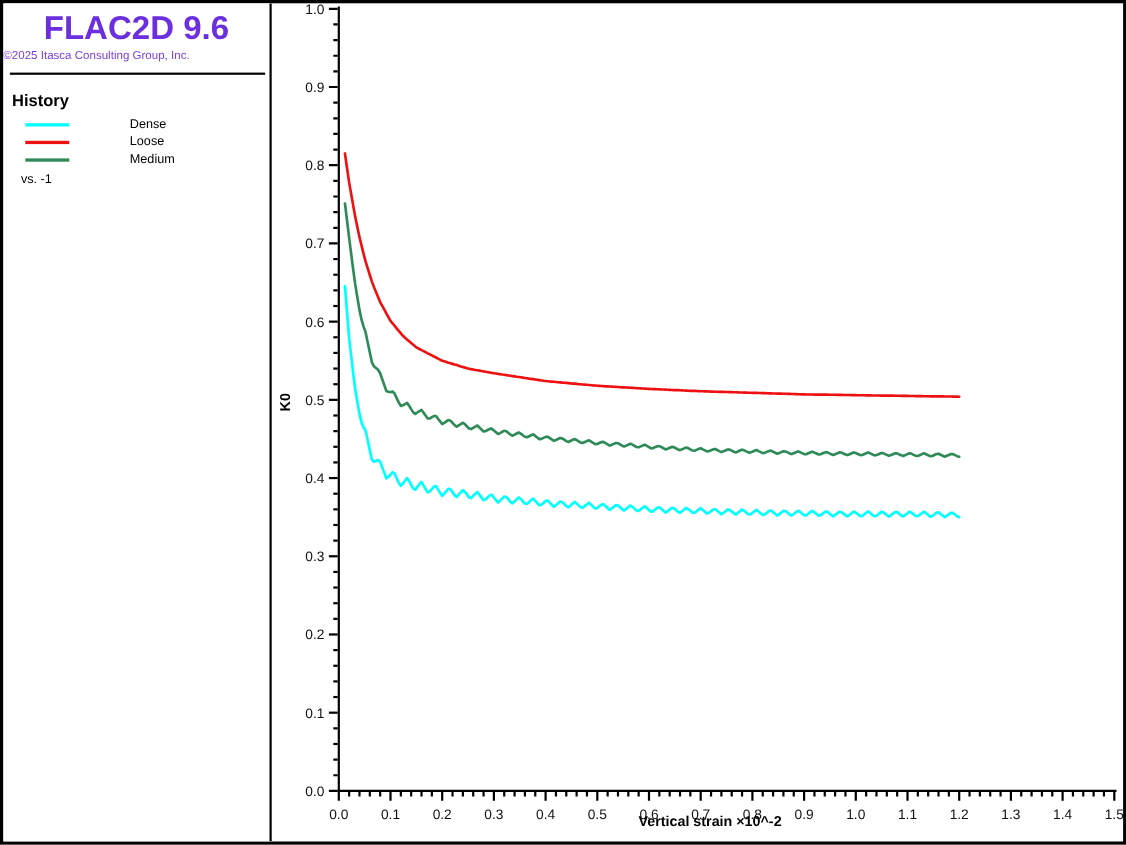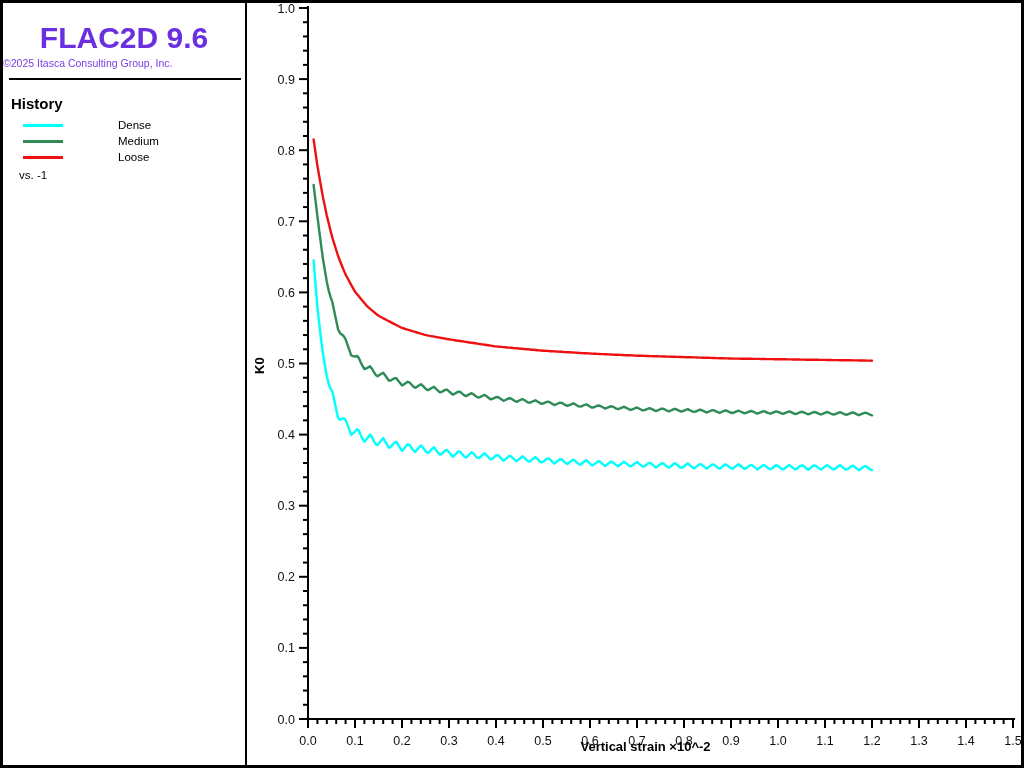--- a/index.html
+++ b/index.html
@@ -10,21 +10,21 @@
     background:#fff;
     font-family:"Liberation Sans", sans-serif;
     overflow:hidden;
   }
   
   .left-panel{
     position:absolute;left:0;top:0;width:242px;height:762px;
     border-right:2px solid #000;background:#fff;
   }
   .app-title{
-    margin-top:18px;text-align:center;
+    margin-top:6px;text-align:center;
     font-size:30px;font-weight:bold;letter-spacing:0px;
   }
   .app-copyright{
     margin-top:2px;text-align:left;
     font-size:10.5px;
   }
   .panel-divider{
     height:2px;background:#000;margin:9px 4px 0 6px;border:0;
   }
   .history-heading{
@@ -58,26 +58,26 @@
     <div class="app-copyright" style="color: rgb(122, 63, 224);">©2025 Itasca Consulting Group, Inc.</div>
     <div class="panel-divider"></div>
     <div class="history-heading">History</div>
 
     <div class="legend">
       <div class="legend-row">
         <span class="swatch" style="background: rgb(0, 255, 255);"></span>
         <span class="legend-label">Dense</span>
       </div>
       <div class="legend-row">
+        <span class="swatch" style="background: rgb(238, 17, 17);"></span>
+        <span class="legend-label">Loose</span>
+      </div>
+      <div class="legend-row">
         <span class="swatch" style="background: rgb(46, 139, 87);"></span>
         <span class="legend-label">Medium</span>
-      </div>
-      <div class="legend-row">
-        <span class="swatch" style="background: rgb(238, 17, 17);"></span>
-        <span class="legend-label">Loose</span>
       </div>
     </div>
     <div class="vs-label">vs. -1</div>
   </div>
 
   <svg class="chart-svg" id="chart" viewBox="3 3 1018 762">
       <g>
         <line x1="308" y1="6" x2="308" y2="720" stroke="#000000" stroke-width="2"></line>
         <line x1="307" y1="719" x2="1015" y2="719" stroke="#000000" stroke-width="2"></line>
       </g>

